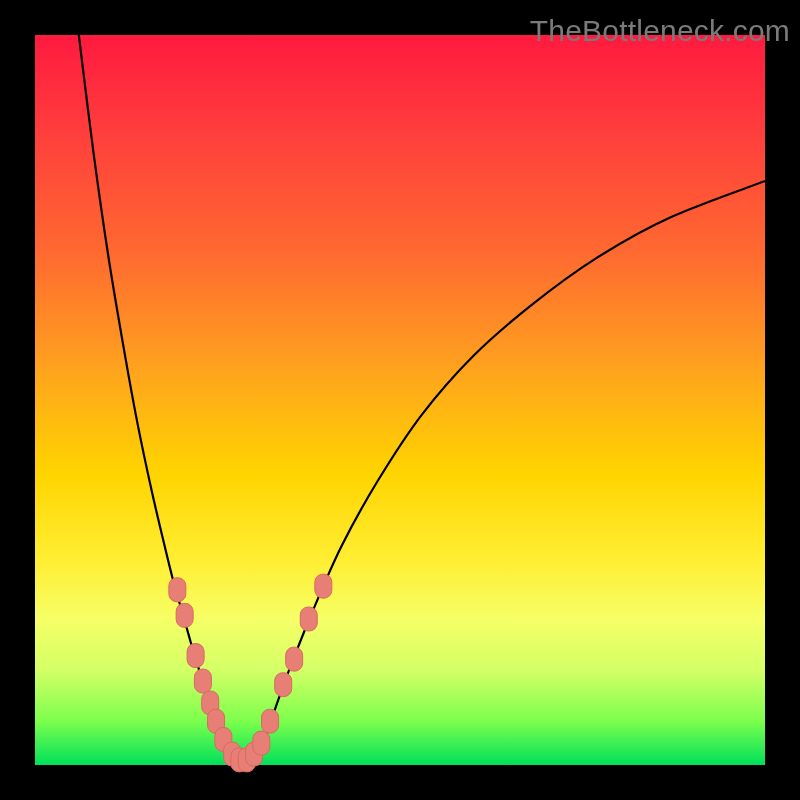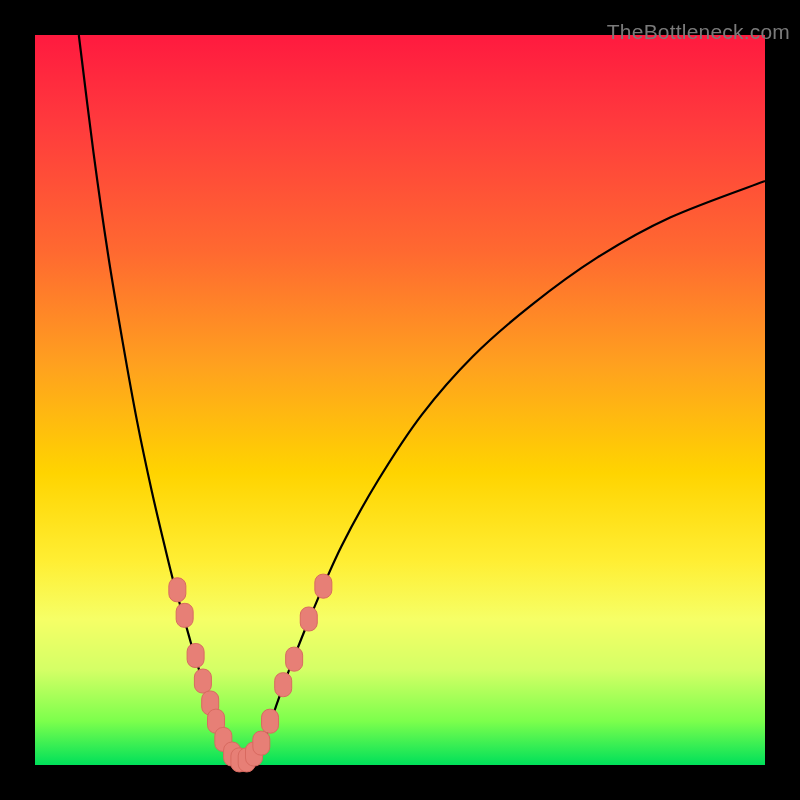--- a/index.html
+++ b/index.html
@@ -35,24 +35,24 @@
       #ffd400 60%,
       #ffee33 72%,
       #f6ff66 80%,
       #d4ff66 87%,
       #7cff4c 94%,
       #00e05a 100%
     );
   }
   .watermark {
     position: absolute;
-    top: 20px;
+    top: 14px;
     right: 10px;
     color: #7a7a7a;
-    font-size: 21px;
+    font-size: 30px;
     letter-spacing: 0.2px;
     font-weight: 500;
     user-select: none;
   }
   svg.curve {
     position: absolute;
     left: 0;
     top: 0;
     width: 730px;
     height: 730px;

